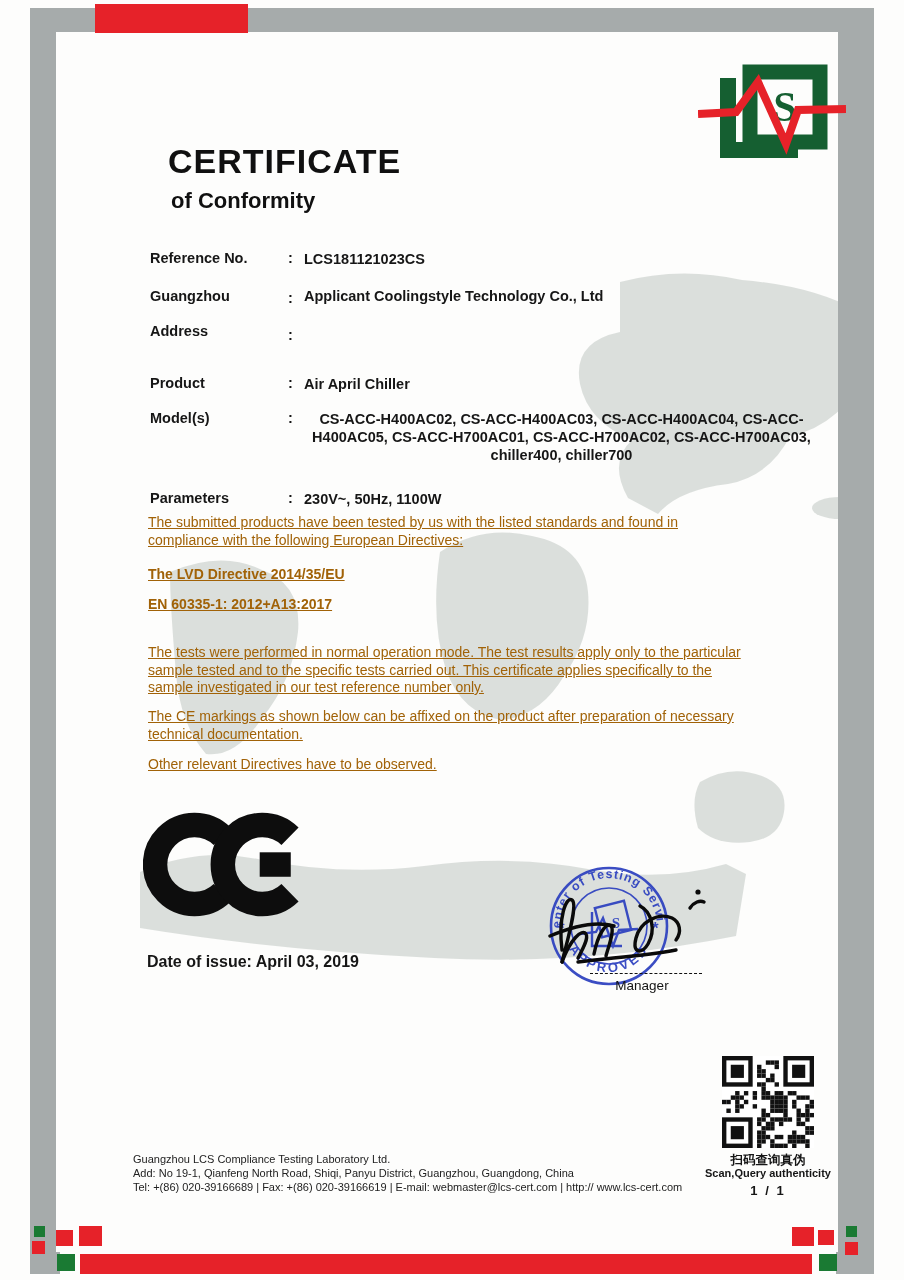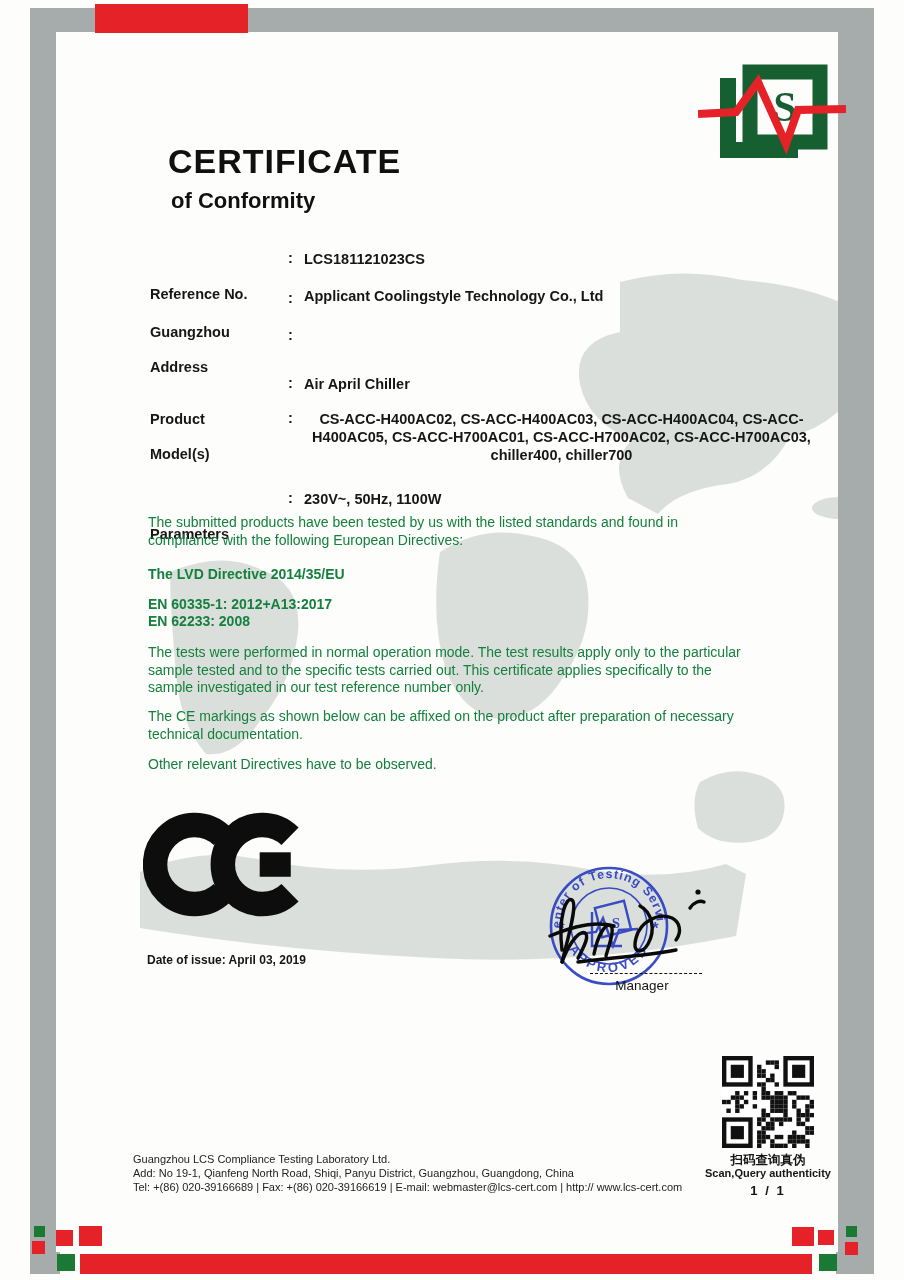--- a/index.html
+++ b/index.html
@@ -10,26 +10,26 @@
   .gray{background:#a6abab;}
   .red{background:#e62229;}
   .green{background:#1a7a33;}
   .frame{z-index:2;}
   
   #worldmap{z-index:0;}
   
   .content{z-index:3;}
   .title{font-size:34px;font-weight:bold;letter-spacing:1px;color:#101010;}
   .subtitle{font-size:22px;font-weight:bold;color:#101010;}
-  .field-label{font-size:14.5px;font-weight:bold;width:135px;margin-top:36px;}
+  .field-label{font-size:14.5px;font-weight:bold;width:135px;}
   .field-sep{font-size:14.5px;font-weight:bold;}
   .field-value{font-size:14.5px;font-weight:bold;width:515px;line-height:18px;}
-  .para{font-size:14px;line-height:17.5px;width:600px;color:#15803d;}
+  .para{font-size:14px;line-height:17.5px;width:600px;color:#a16207;text-decoration:underline;}
   .bold{font-weight:bold;}
-  .date-issue{font-size:12px;font-weight:bold;}
+  .date-issue{font-size:16px;font-weight:bold;}
   .footer-text{font-size:11px;line-height:13.5px;color:#222;}
   .qr-zh{font-size:12.5px;font-weight:bold;text-align:center;width:120px;}
   .qr-en{font-size:11px;font-weight:bold;text-align:center;width:160px;}
   .page-num{font-size:13px;font-weight:bold;text-align:center;width:60px;letter-spacing:2px;}
   .manager{font-size:13.5px;color:#141414;text-align:center;width:100px;}
   .dashline{border-top:1.6px dashed #111;width:112px;height:0;}
   .stamp{z-index:4;}
   .sig{z-index:5;}
 </style>
 </head>
@@ -105,21 +105,20 @@
   <div class="abs content field-sep" style="left:288px;top:410px;">:</div>
   <div class="abs content field-value" style="left:304px;top:410px;text-align:center;">CS-ACC-H400AC02, CS-ACC-H400AC03, CS-ACC-H400AC04, CS-ACC-H400AC05, CS-ACC-H700AC01, CS-ACC-H700AC02, CS-ACC-H700AC03, chiller400, chiller700</div>
 
   <div class="abs content field-label" style="left:150px;top:490px;">Parameters</div>
   <div class="abs content field-sep" style="left:288px;top:490px;">:</div>
   <div class="abs content field-value" style="left:304px;top:490px;">230V~, 50Hz, 1100W</div>
 
   <div class="abs content para" style="left:148px;top:514px;">The submitted products have been tested by us with the listed standards and found in compliance with the following European Directives:</div>
   <div class="abs content para bold" style="left:148px;top:566px;">The LVD Directive 2014/35/EU</div>
   <div class="abs content para bold" style="left:148px;top:596px;">EN 60335-1: 2012+A13:2017</div>
-  <div class="abs content para bold" style="left:148px;top:613px;">EN 62233: 2008</div>
   <div class="abs content para" style="left:148px;top:644px;">The tests were performed in normal operation mode. The test results apply only to the particular sample tested and to the specific tests carried out. This certificate applies specifically to the sample investigated in our test reference number only.</div>
   <div class="abs content para" style="left:148px;top:708px;">The CE markings as shown below can be affixed on the product after preparation of necessary technical documentation.</div>
   <div class="abs content para" style="left:148px;top:756px;">Other relevant Directives have to be observed.</div>
 
   <div class="abs content" style="left:143px;top:810px;width:160px;height:110px;">
     <svg width="160" height="110" viewBox="0 0 170 115">
       <g stroke="#0d0d0d" stroke-width="26" fill="none">
         <path d="M 84.2 27 A 42 42 0 1 0 84.2 87"></path>
         <path d="M 156.2 27 A 42 42 0 1 0 156.2 87"></path>
         <path d="M 124 57 L 157 57"></path>

